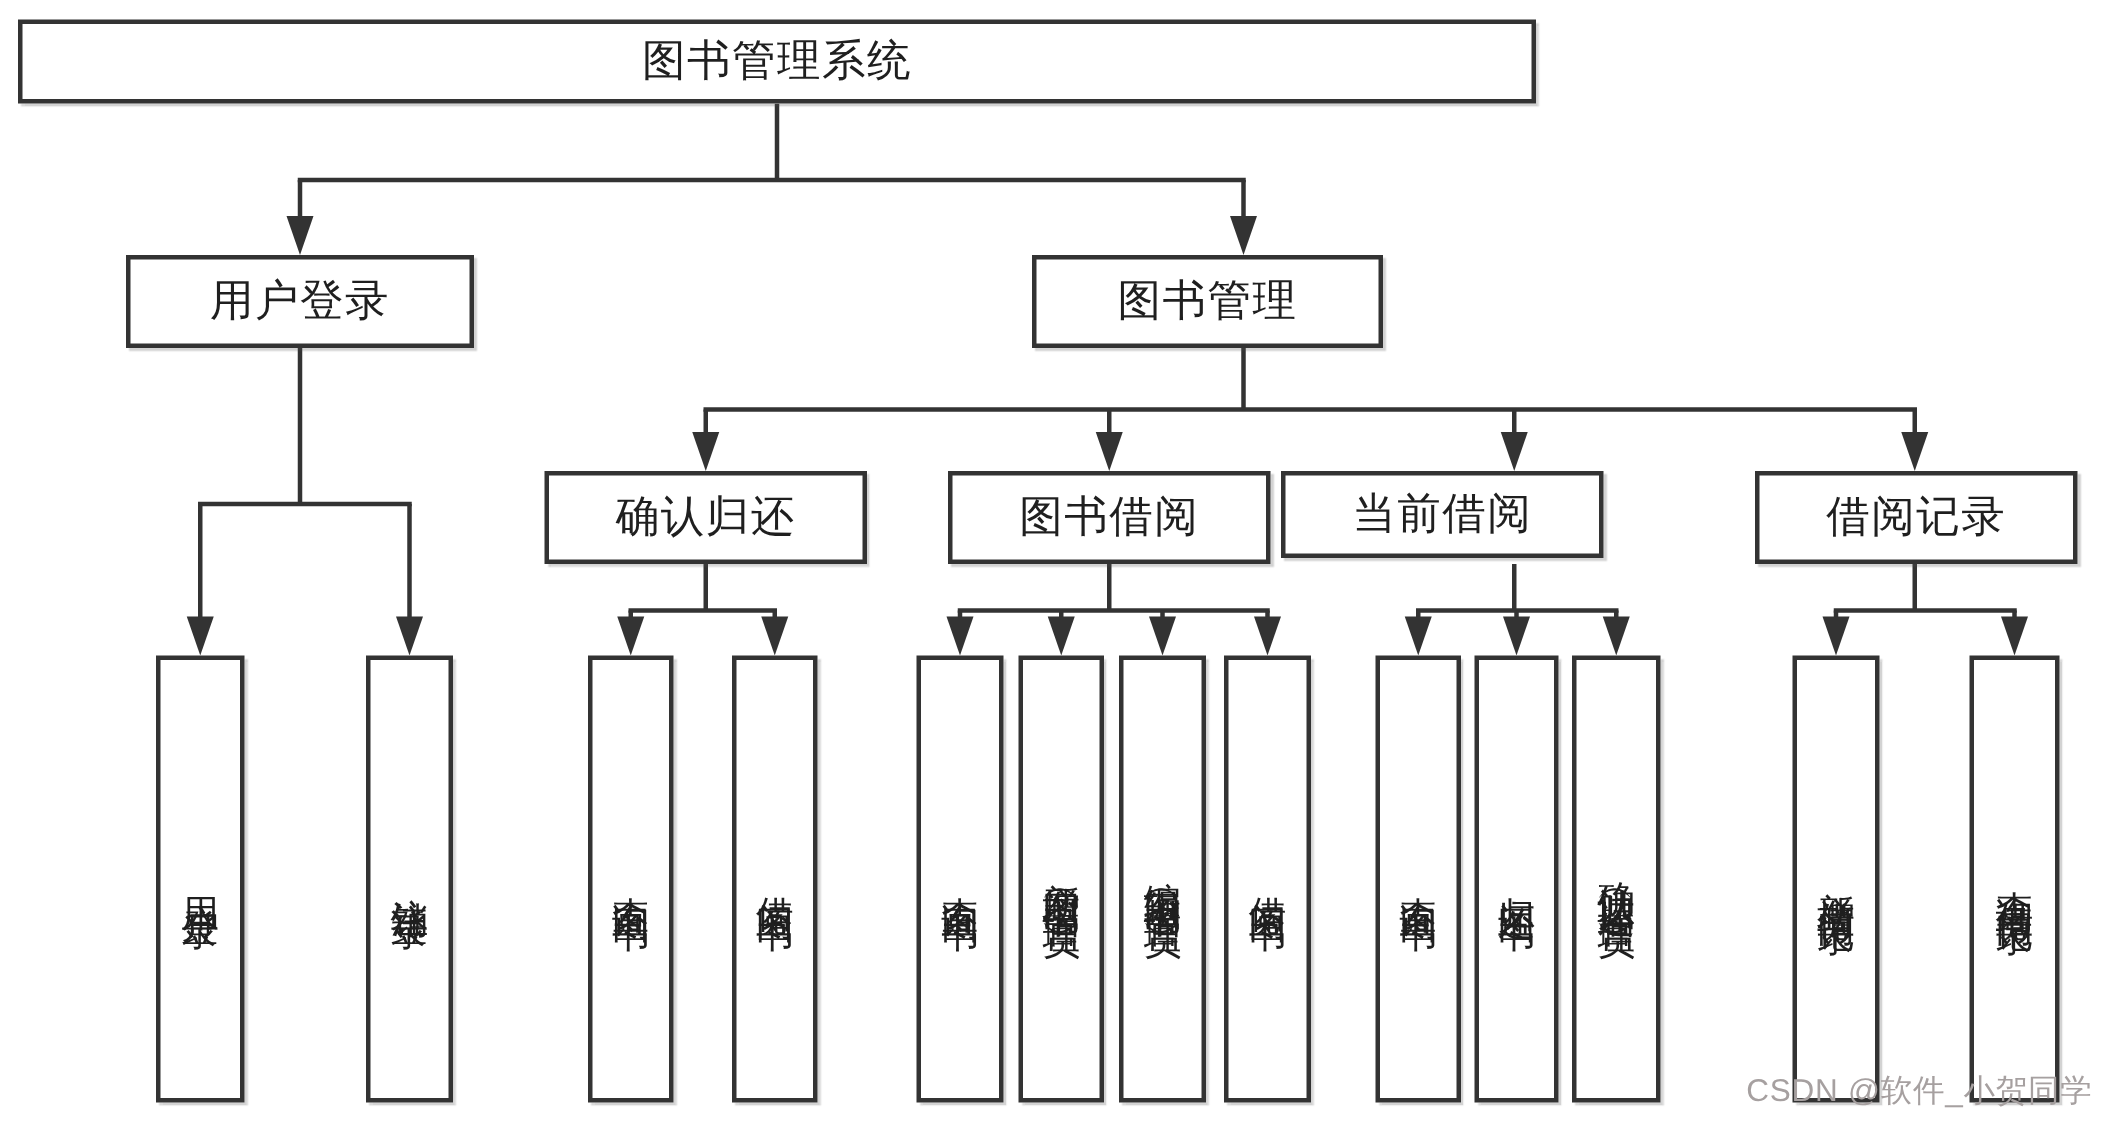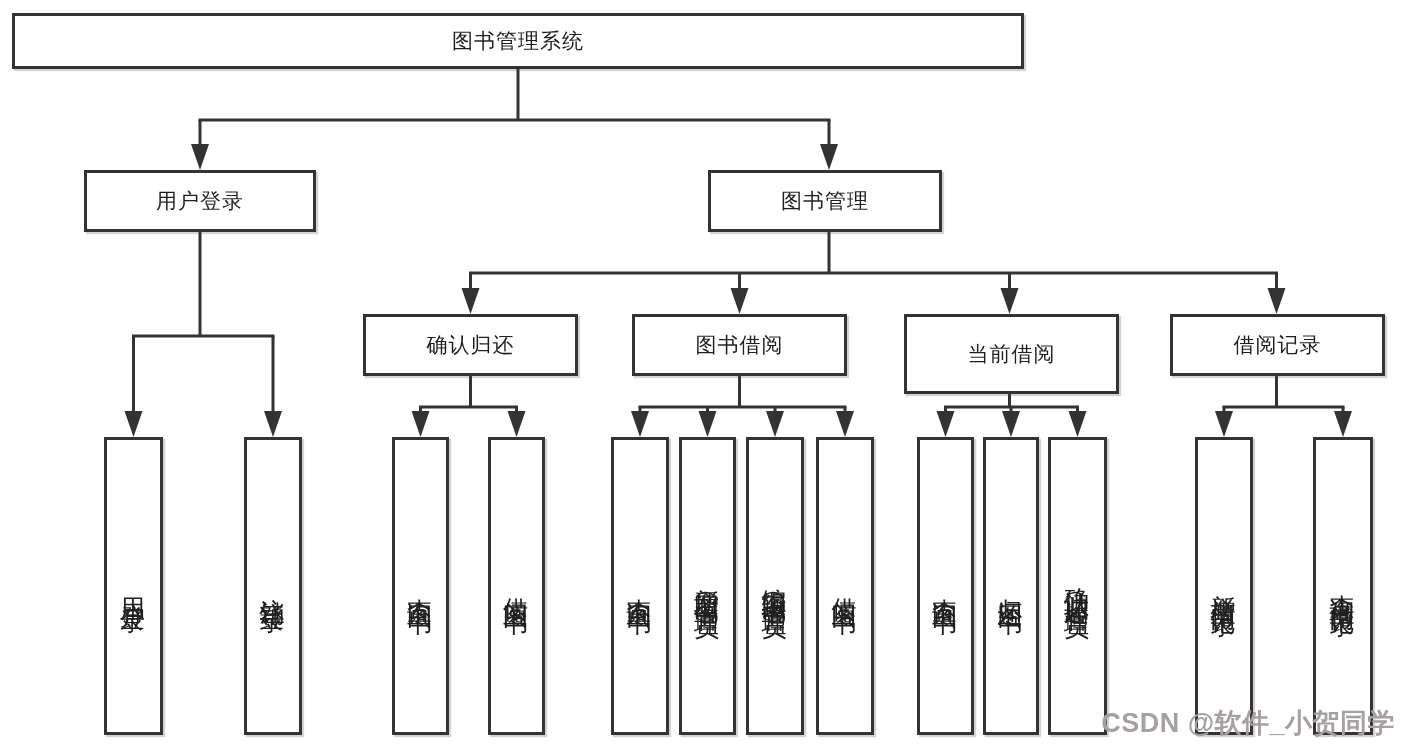--- a/index.html
+++ b/index.html
@@ -19,41 +19,40 @@
   #connector-svg{position:absolute;left:0;top:0;}
   .node{
     position:absolute;
     box-sizing:border-box;
     background:#ffffff;
     border:3px solid var(--line);
     color:var(--text);
     display:flex;
     align-items:center;
     justify-content:center;
-    font-size:21px;
+    font-size:29px;
     letter-spacing:1px;
     box-shadow:2px 2px 1px rgba(80,80,80,0.25);
     white-space:nowrap;
   }
   .node.v{
     writing-mode:vertical-rl;
     text-orientation:mixed;
     letter-spacing:4px;
     font-size:25px;
     white-space:normal;
   }
   #watermark{
     position:absolute;
     right:10px;
     bottom:6px;
-    font-size:27px;
+    font-size:21px;
     letter-spacing:0.5px;
     color:var(--watermark);
     pointer-events:none;
-    font-weight:bold;
   }
 </style>
 </head>
 <body>
 
 <div id="canvas">
   <svg id="connector-svg" width="1405" height="747">
       <path d="M 518 69 V 120" stroke="#333333" stroke-width="3" fill="none"></path>
       <path d="M 198.5 120 H 830.5" stroke="#333333" stroke-width="3" fill="none"></path>
       <path d="M 200 120 V 150" stroke="#333333" stroke-width="3" fill="none"></path>
@@ -103,24 +102,24 @@
       <path d="M 1276.5 376 V 407" stroke="#333333" stroke-width="3" fill="none"></path>
       <path d="M 1222.5 407 H 1344.5" stroke="#333333" stroke-width="3" fill="none"></path>
       <path d="M 1224 407 V 417" stroke="#333333" stroke-width="3" fill="none"></path>
       <polygon points="1215,411 1233,411 1224,437" fill="#333333"></polygon>
       <path d="M 1343 407 V 417" stroke="#333333" stroke-width="3" fill="none"></path>
       <polygon points="1334,411 1352,411 1343,437" fill="#333333"></polygon>
     </svg>
   <div id="nodes-layer">
       <div class="node" style="left: 12px; top: 13px; width: 1012px; height: 56px;">图书管理系统</div>
       <div class="node" style="left: 84px; top: 170px; width: 232px; height: 62px;">用户登录</div>
-      <div class="node" style="left: 708px; top: 170px; width: 234px; height: 62px;">图书管理</div>
+      <div class="node" style="left: 688px; top: 170px; width: 234px; height: 62px;">图书管理</div>
       <div class="node" style="left: 363px; top: 314px; width: 215px; height: 62px;">确认归还</div>
       <div class="node" style="left: 632px; top: 314px; width: 215px; height: 62px;">图书借阅</div>
-      <div class="node" style="left: 904px; top: 314px; width: 215px; height: 80px;">当前借阅</div>
+      <div class="node" style="left: 854px; top: 314px; width: 215px; height: 58px;">当前借阅</div>
       <div class="node" style="left: 1170px; top: 314px; width: 215px; height: 62px;">借阅记录</div>
       <div class="node v" style="left: 104px; top: 437px; width: 59px; height: 298px;">用户登录</div>
       <div class="node v" style="left: 244px; top: 437px; width: 58px; height: 298px;">注销登录</div>
       <div class="node v" style="left: 392px; top: 437px; width: 57px; height: 298px;">查询图书</div>
       <div class="node v" style="left: 488px; top: 437px; width: 57px; height: 298px;">借阅图书</div>
       <div class="node v" style="left: 611px; top: 437px; width: 58px; height: 298px;">查询图书</div>
       <div class="node v" style="left: 679px; top: 437px; width: 57px; height: 298px;">新增图书（管理员）</div>
       <div class="node v" style="left: 746px; top: 437px; width: 58px; height: 298px;">编辑图书（管理员）</div>
       <div class="node v" style="left: 816px; top: 437px; width: 58px; height: 298px;">借阅图书</div>
       <div class="node v" style="left: 917px; top: 437px; width: 57px; height: 298px;">查询图书</div>

